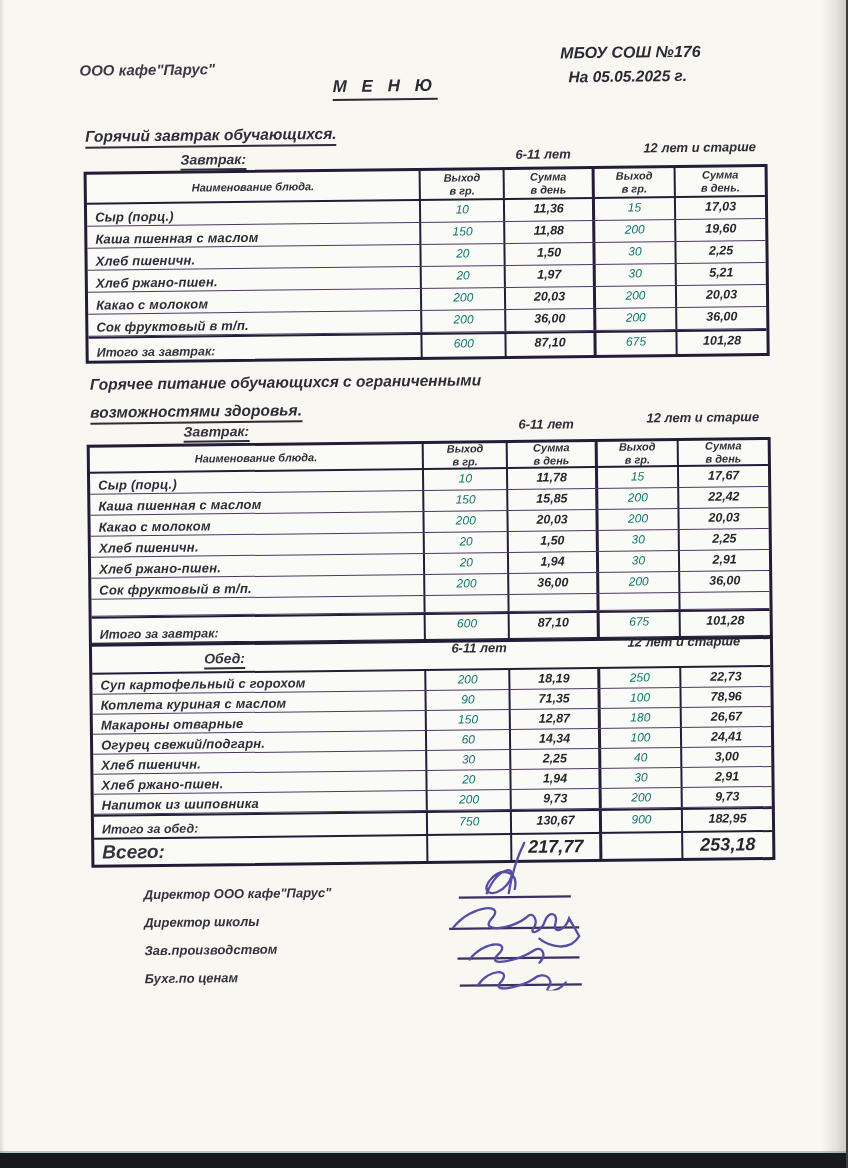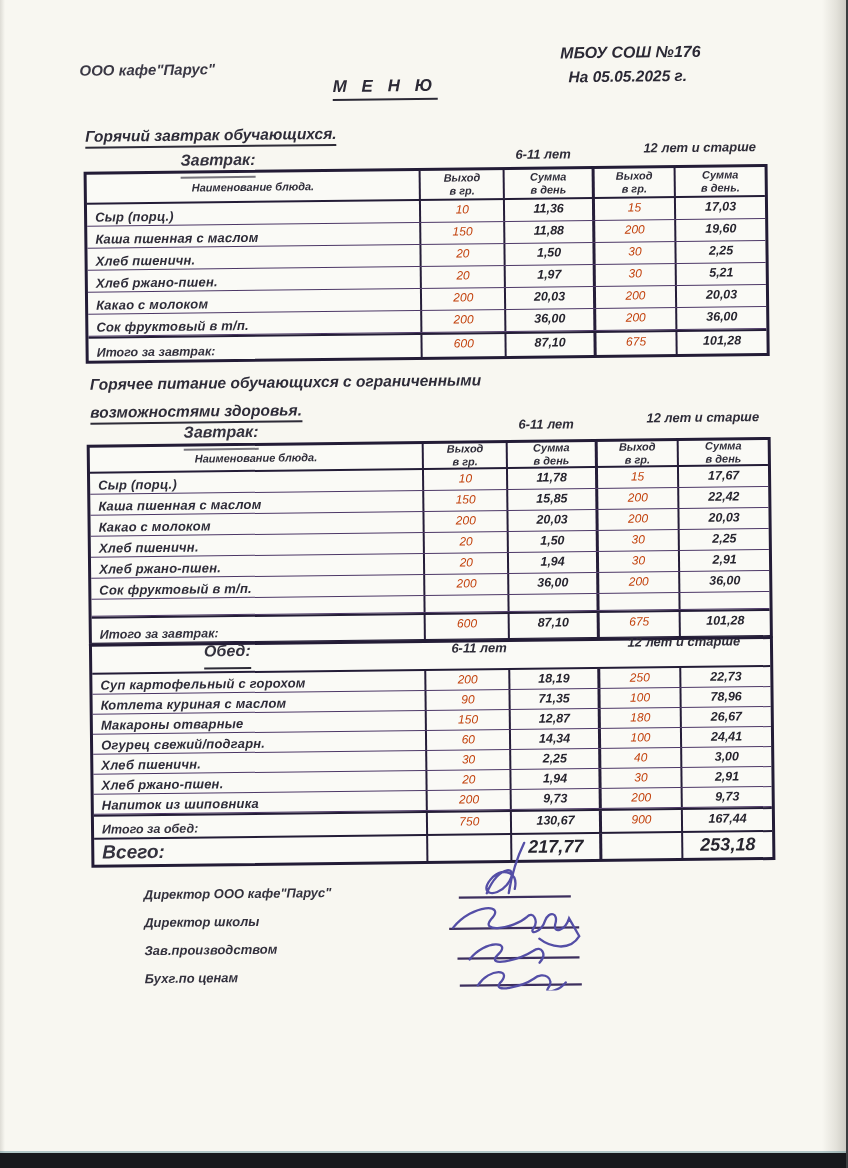--- a/index.html
+++ b/index.html
@@ -9,21 +9,21 @@
        font-style:italic;color:#34323e;}
   .abs{position:absolute;}
   
   .org{left:85px;top:58px;font-size:15px;font-weight:600;color:#3b3945;}
   .menu-title{left:338px;top:76px;font-size:17px;font-weight:700;letter-spacing:5px;
               border-bottom:2px solid #2c2a36;padding-bottom:2px;color:#2c2a36;}
   .school{left:566px;top:46px;font-size:16px;font-weight:700;color:#2b2935;}
   .mdate{left:574px;top:70px;font-size:15.5px;font-weight:700;color:#2b2935;}
   .sec-head{font-size:15.5px;font-weight:700;color:#2e2c38;}
   .u{border-bottom:2px solid #2e2c38;padding-bottom:1px;}
-  .meal-label{font-size:16px;font-weight:700;border-bottom:2px solid #2e2c38;padding-bottom:7px;}
+  .meal-label{font-size:14px;font-weight:700;border-bottom:2px solid #2e2c38;padding-bottom:1px;}
   .age{font-size:13px;font-weight:700;color:#2e2c38;}
   
   .tbl{position:absolute;left:88px;width:684px;border:3px solid #231c36;box-sizing:border-box;background:rgba(255,255,255,.35);}
   .tr{display:flex;box-sizing:border-box;}
   .td{box-sizing:border-box;border-right:2.5px solid #251d39;}
   .td:last-child{border-right:none;}
   .w-name{width:49.3%;}
   .w-o1{width:12.4%;}
   .w-s1{width:13.2%;border-right-width:3px;}
   .w-o2{width:12.0%;}
@@ -34,21 +34,21 @@
   .pre{white-space:pre-line;}
   .row{height:22px;border-bottom:1.8px solid #4c3766;}
   .row:last-of-type{border-bottom:none;}
   .r21{height:21px;}
   .r20{height:20px;}
   .empty-row{height:17px;border-bottom:1.8px solid #4c3766;}
   .tot{border-top:2.5px solid #231c36;height:24px;}
   .name-cell{display:flex;align-items:flex-end;padding:0 0 1px 8px;}
   .num{display:flex;align-items:flex-start;justify-content:center;padding-top:2px;}
   .dish{font-size:13px;font-weight:600;letter-spacing:.2px;color:#2e2c38;}
-  .out{font-size:12px;font-weight:400;color:#c2410c;}
+  .out{font-size:12px;font-weight:400;color:#0f766e;}
   .sum{font-size:12.5px;font-weight:700;color:#26242e;}
   .tot-label{font-size:12.5px;font-weight:600;}
   .big{font-size:18px;}
   .t3cap{position:relative;height:26px;border-bottom:2.5px solid #231c36;}
   .t3cap .meal-label{position:absolute;left:112px;bottom:2px;}
   .t3cap .age1{position:absolute;left:53%;top:-2px;}
   .t3cap .age2{position:absolute;left:79%;top:-6px;}
   
   .sig-label{font-size:13px;font-weight:600;color:#33313d;}
   
@@ -507,21 +507,21 @@
         <div class="td w-o1 num">
             <span class="out">750</span>
           </div>
         <div class="td w-s1 num">
             <span class="sum">130,67</span>
           </div>
         <div class="td w-o2 num">
             <span class="out">900</span>
           </div>
         <div class="td w-s2 num">
-            <span class="sum">167,44</span>
+            <span class="sum">182,95</span>
           </div>
       </div>
       <div class="tr tot" style="height:27px;">
         <div class="td w-name name-cell">
             <span class="tot-label" style="font-size:19px;">Всего:</span>
           </div>
         <div class="td w-o1 num"></div>
         <div class="td w-s1 num">
             <span class="sum big">217,77</span>
           </div>

